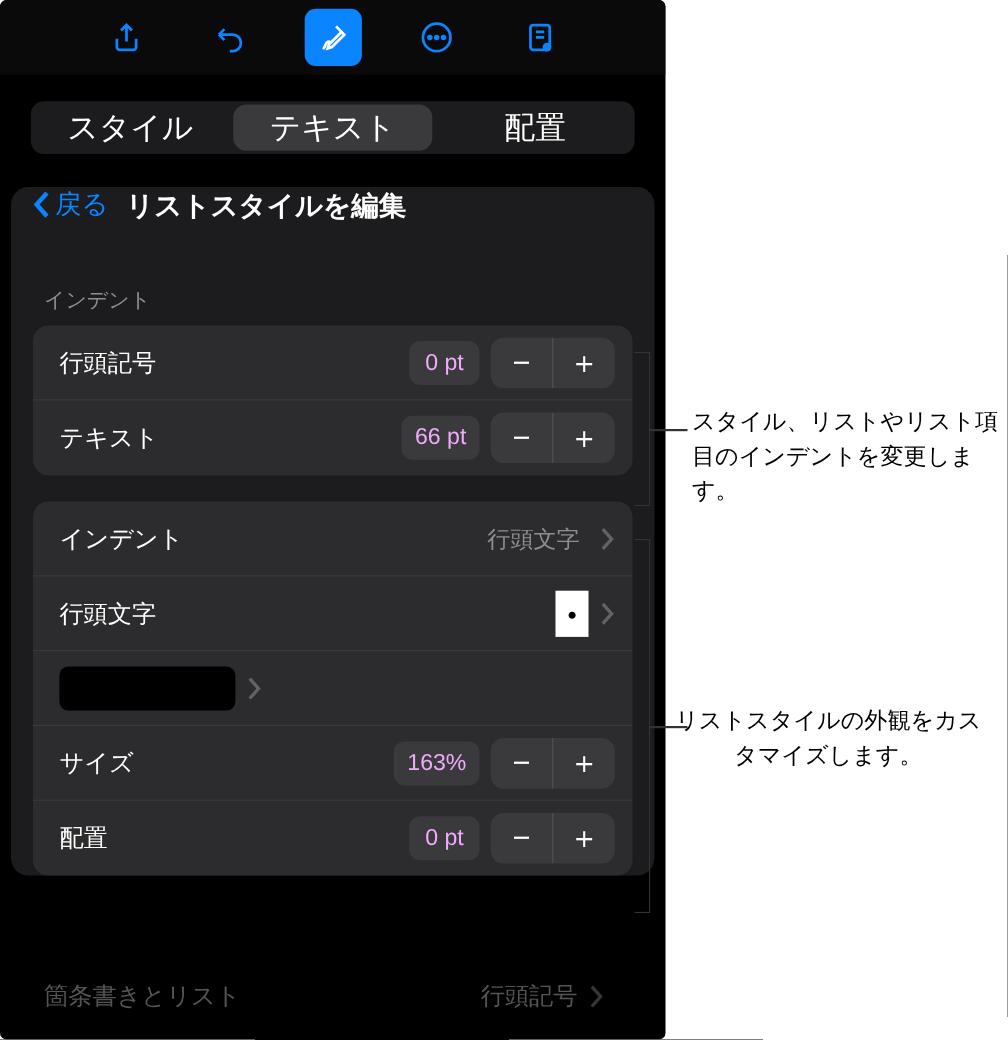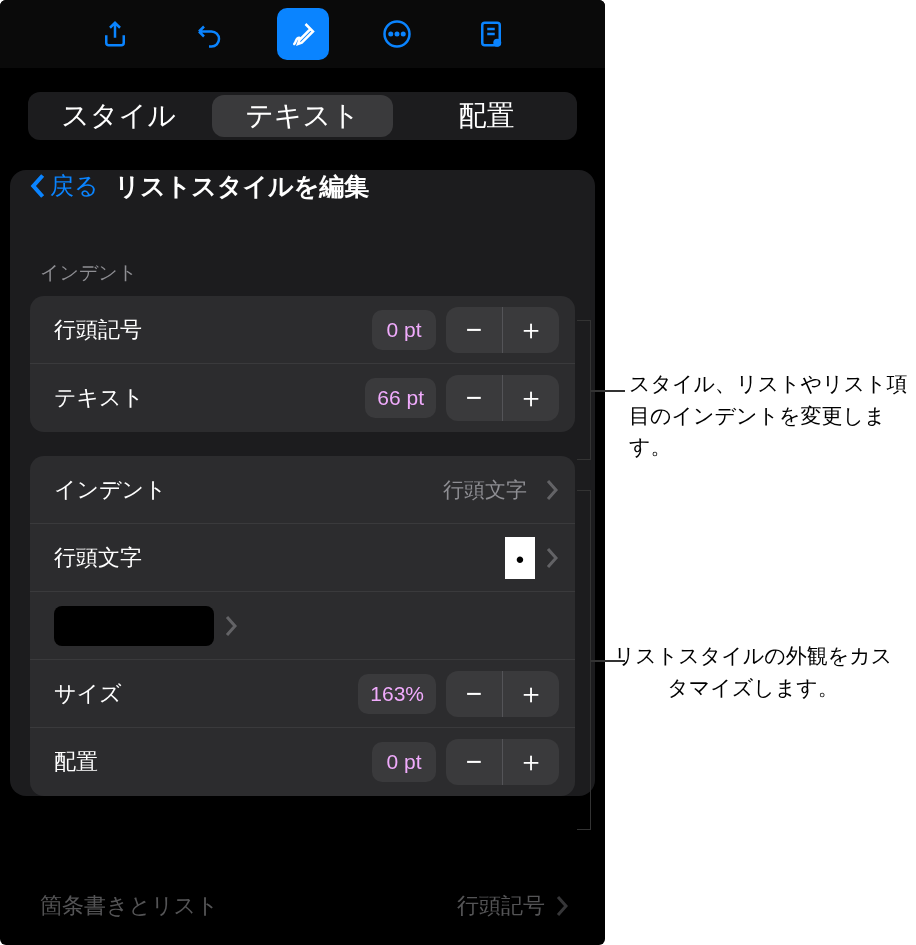--- a/index.html
+++ b/index.html
@@ -141,21 +141,21 @@
     color:#000; font-size:24px;
     padding-top:4px;
   }
   .color-swatch {
     width:160px; height:40px;
     background:#000;
     border-radius:8px;
   }
   .faded-row {
     position:absolute;
-    bottom:10px; left:20px; right:16px;
+    bottom:10px; left:20px; right:36px;
     display:flex; align-items:center;
     padding:14px 20px;
     color:#9a9a9d; font-size:22px;
     opacity:0.55;
   }
   .faded-row .sp { flex:1; }
   .callout-bracket {
     position:absolute;
     border-right: 1.5px solid #333;
     border-top: 1.5px solid #333;

